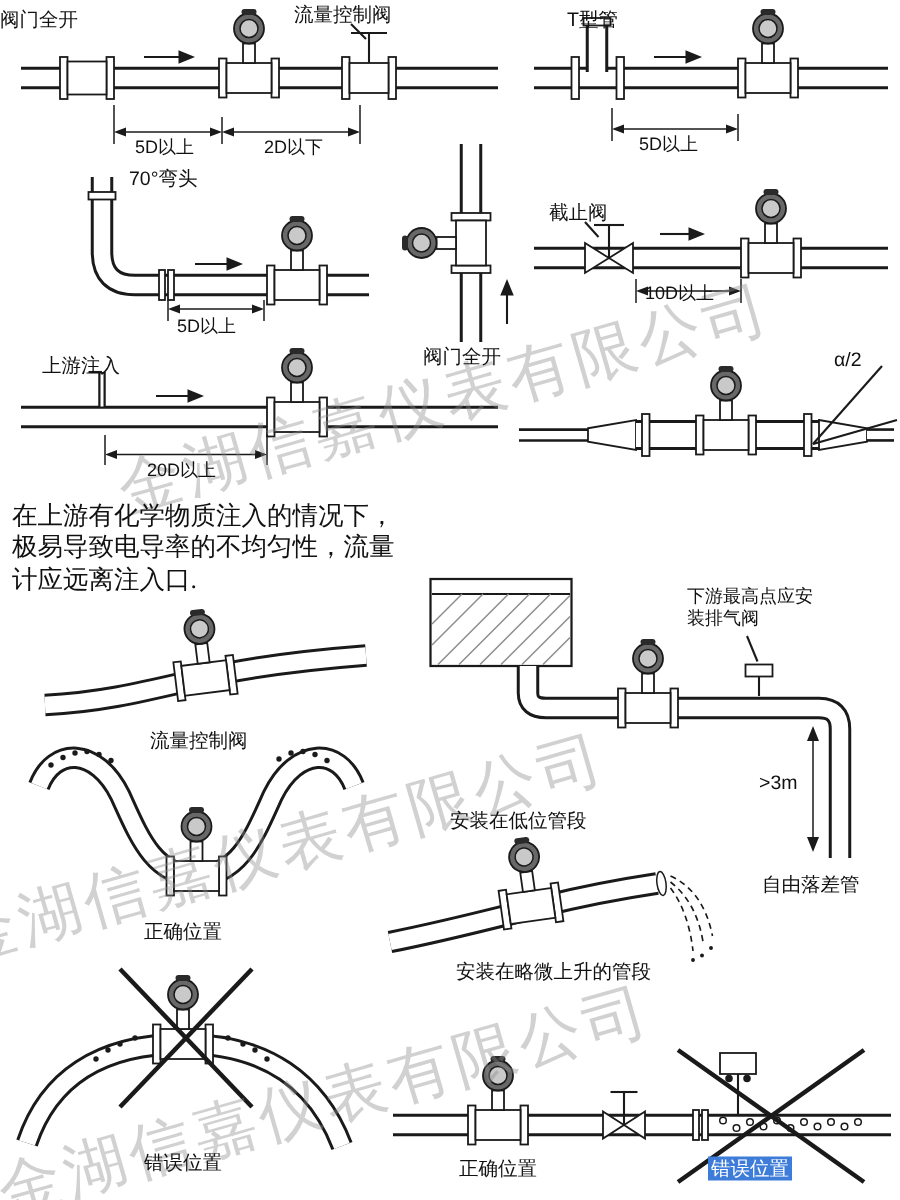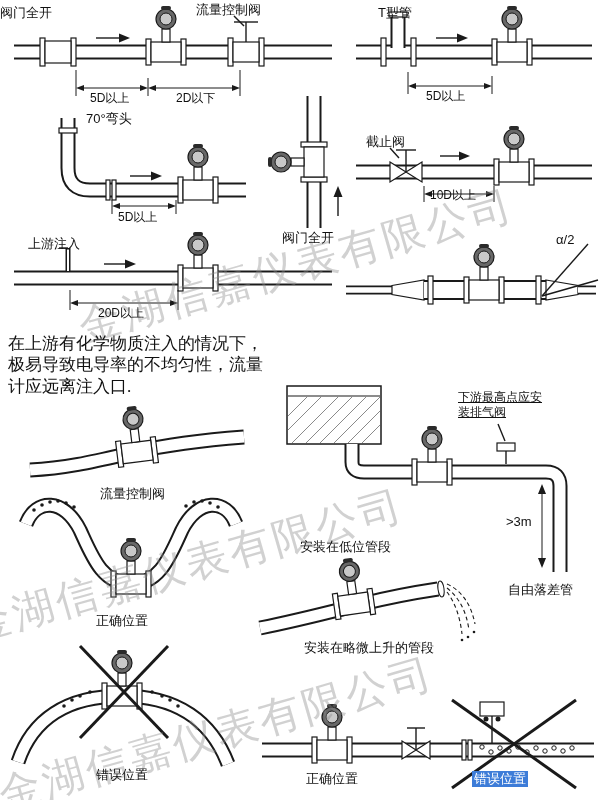--- a/index.html
+++ b/index.html
@@ -19,21 +19,21 @@
   .dl{stroke:#1a1a1a;stroke-width:1;fill:none;}
   .dot{fill:#1a1a1a;}
   .bub{fill:#fff;stroke:#1a1a1a;stroke-width:1;}
   .spray{fill:none;stroke:#1a1a1a;stroke-width:1.1;stroke-dasharray:4 3;}
   .xline{stroke:#1a1a1a;stroke-width:3;fill:none;}
   .hatch{stroke:#8a8a8a;stroke-width:1;}
   
   .lbl{position:absolute;font-size:13px;line-height:1.25;color:#111;white-space:nowrap;z-index:3;}
   .dim{font-size:12px;}
   .note{white-space:normal;font-size:17px;font-family:Liberation Serif, serif;}
-  .small{font-size:12px;white-space:normal;text-decoration:underline;}
+  .small{font-size:12px;white-space:normal;}
   .sel{background:#3d7cd8;color:#fff;padding:0 2px;}
   .wm{position:absolute;font-size:42px;letter-spacing:3px;color:rgba(140,140,140,0.40);
       white-space:nowrap;transform-origin:left center;z-index:2;pointer-events:none;
       font-family:"DejaVu Sans",sans-serif;}
 </style>
 </head>
 <body>
 
 <div class="page">
 

